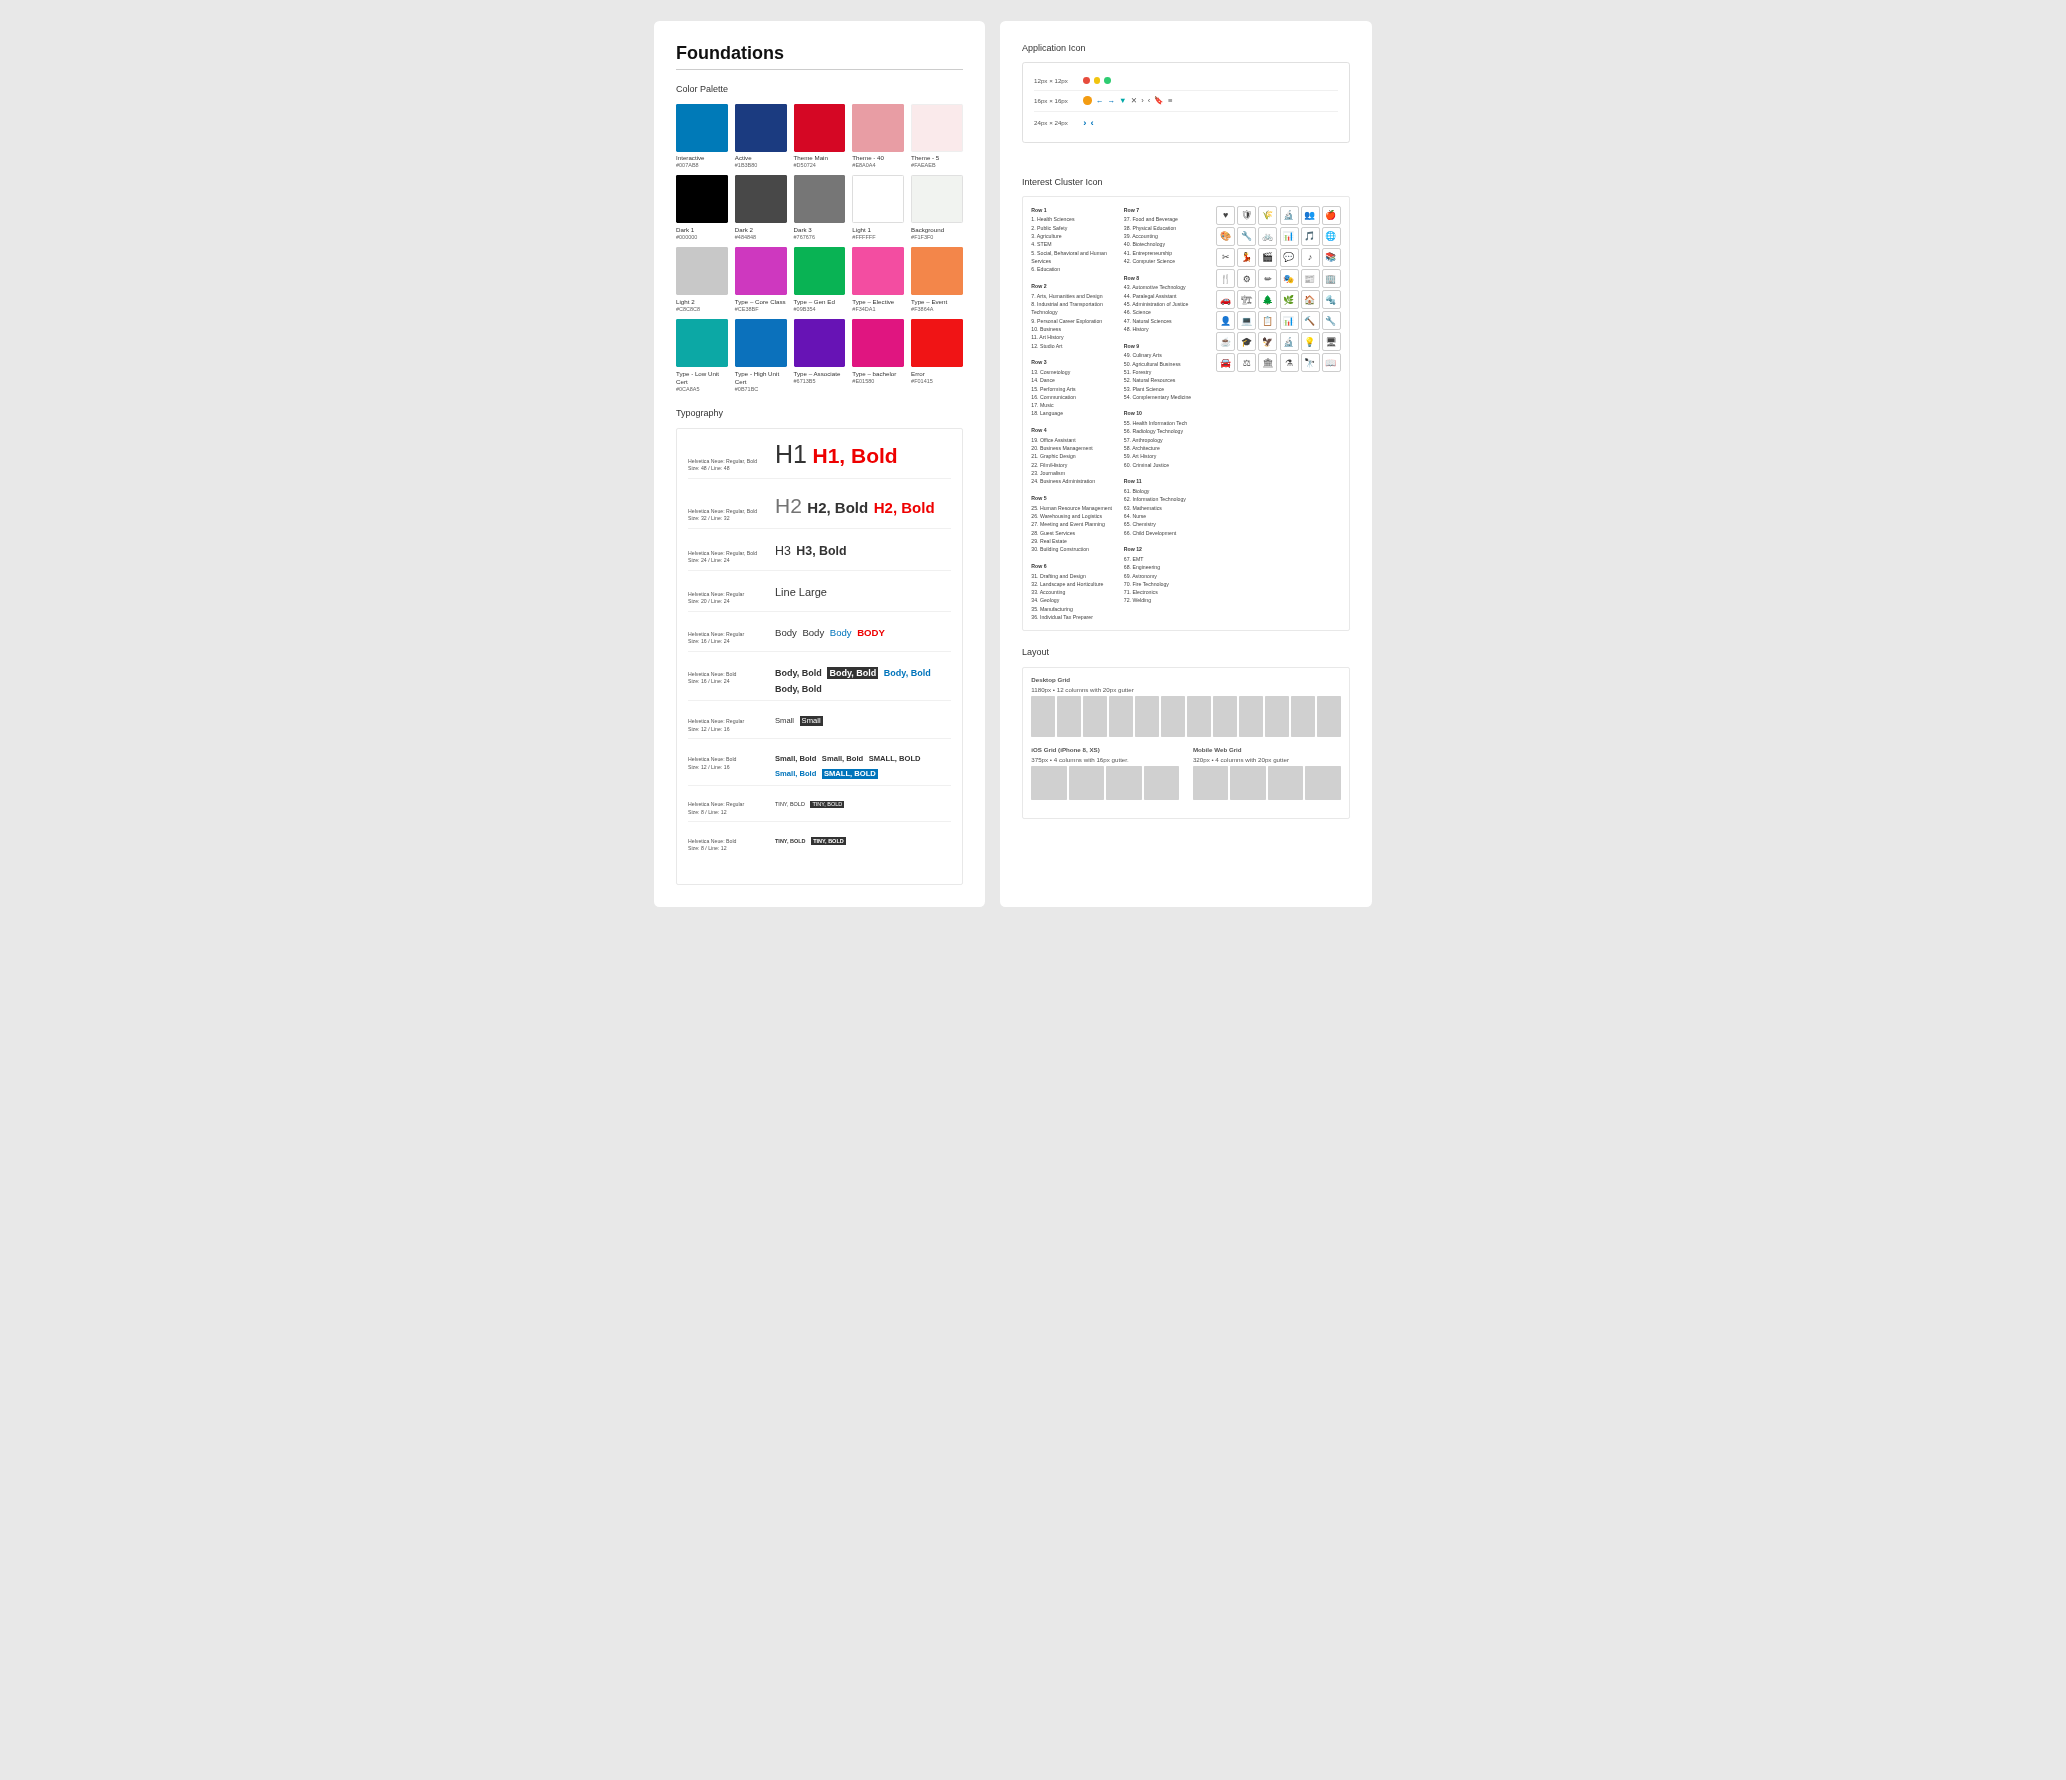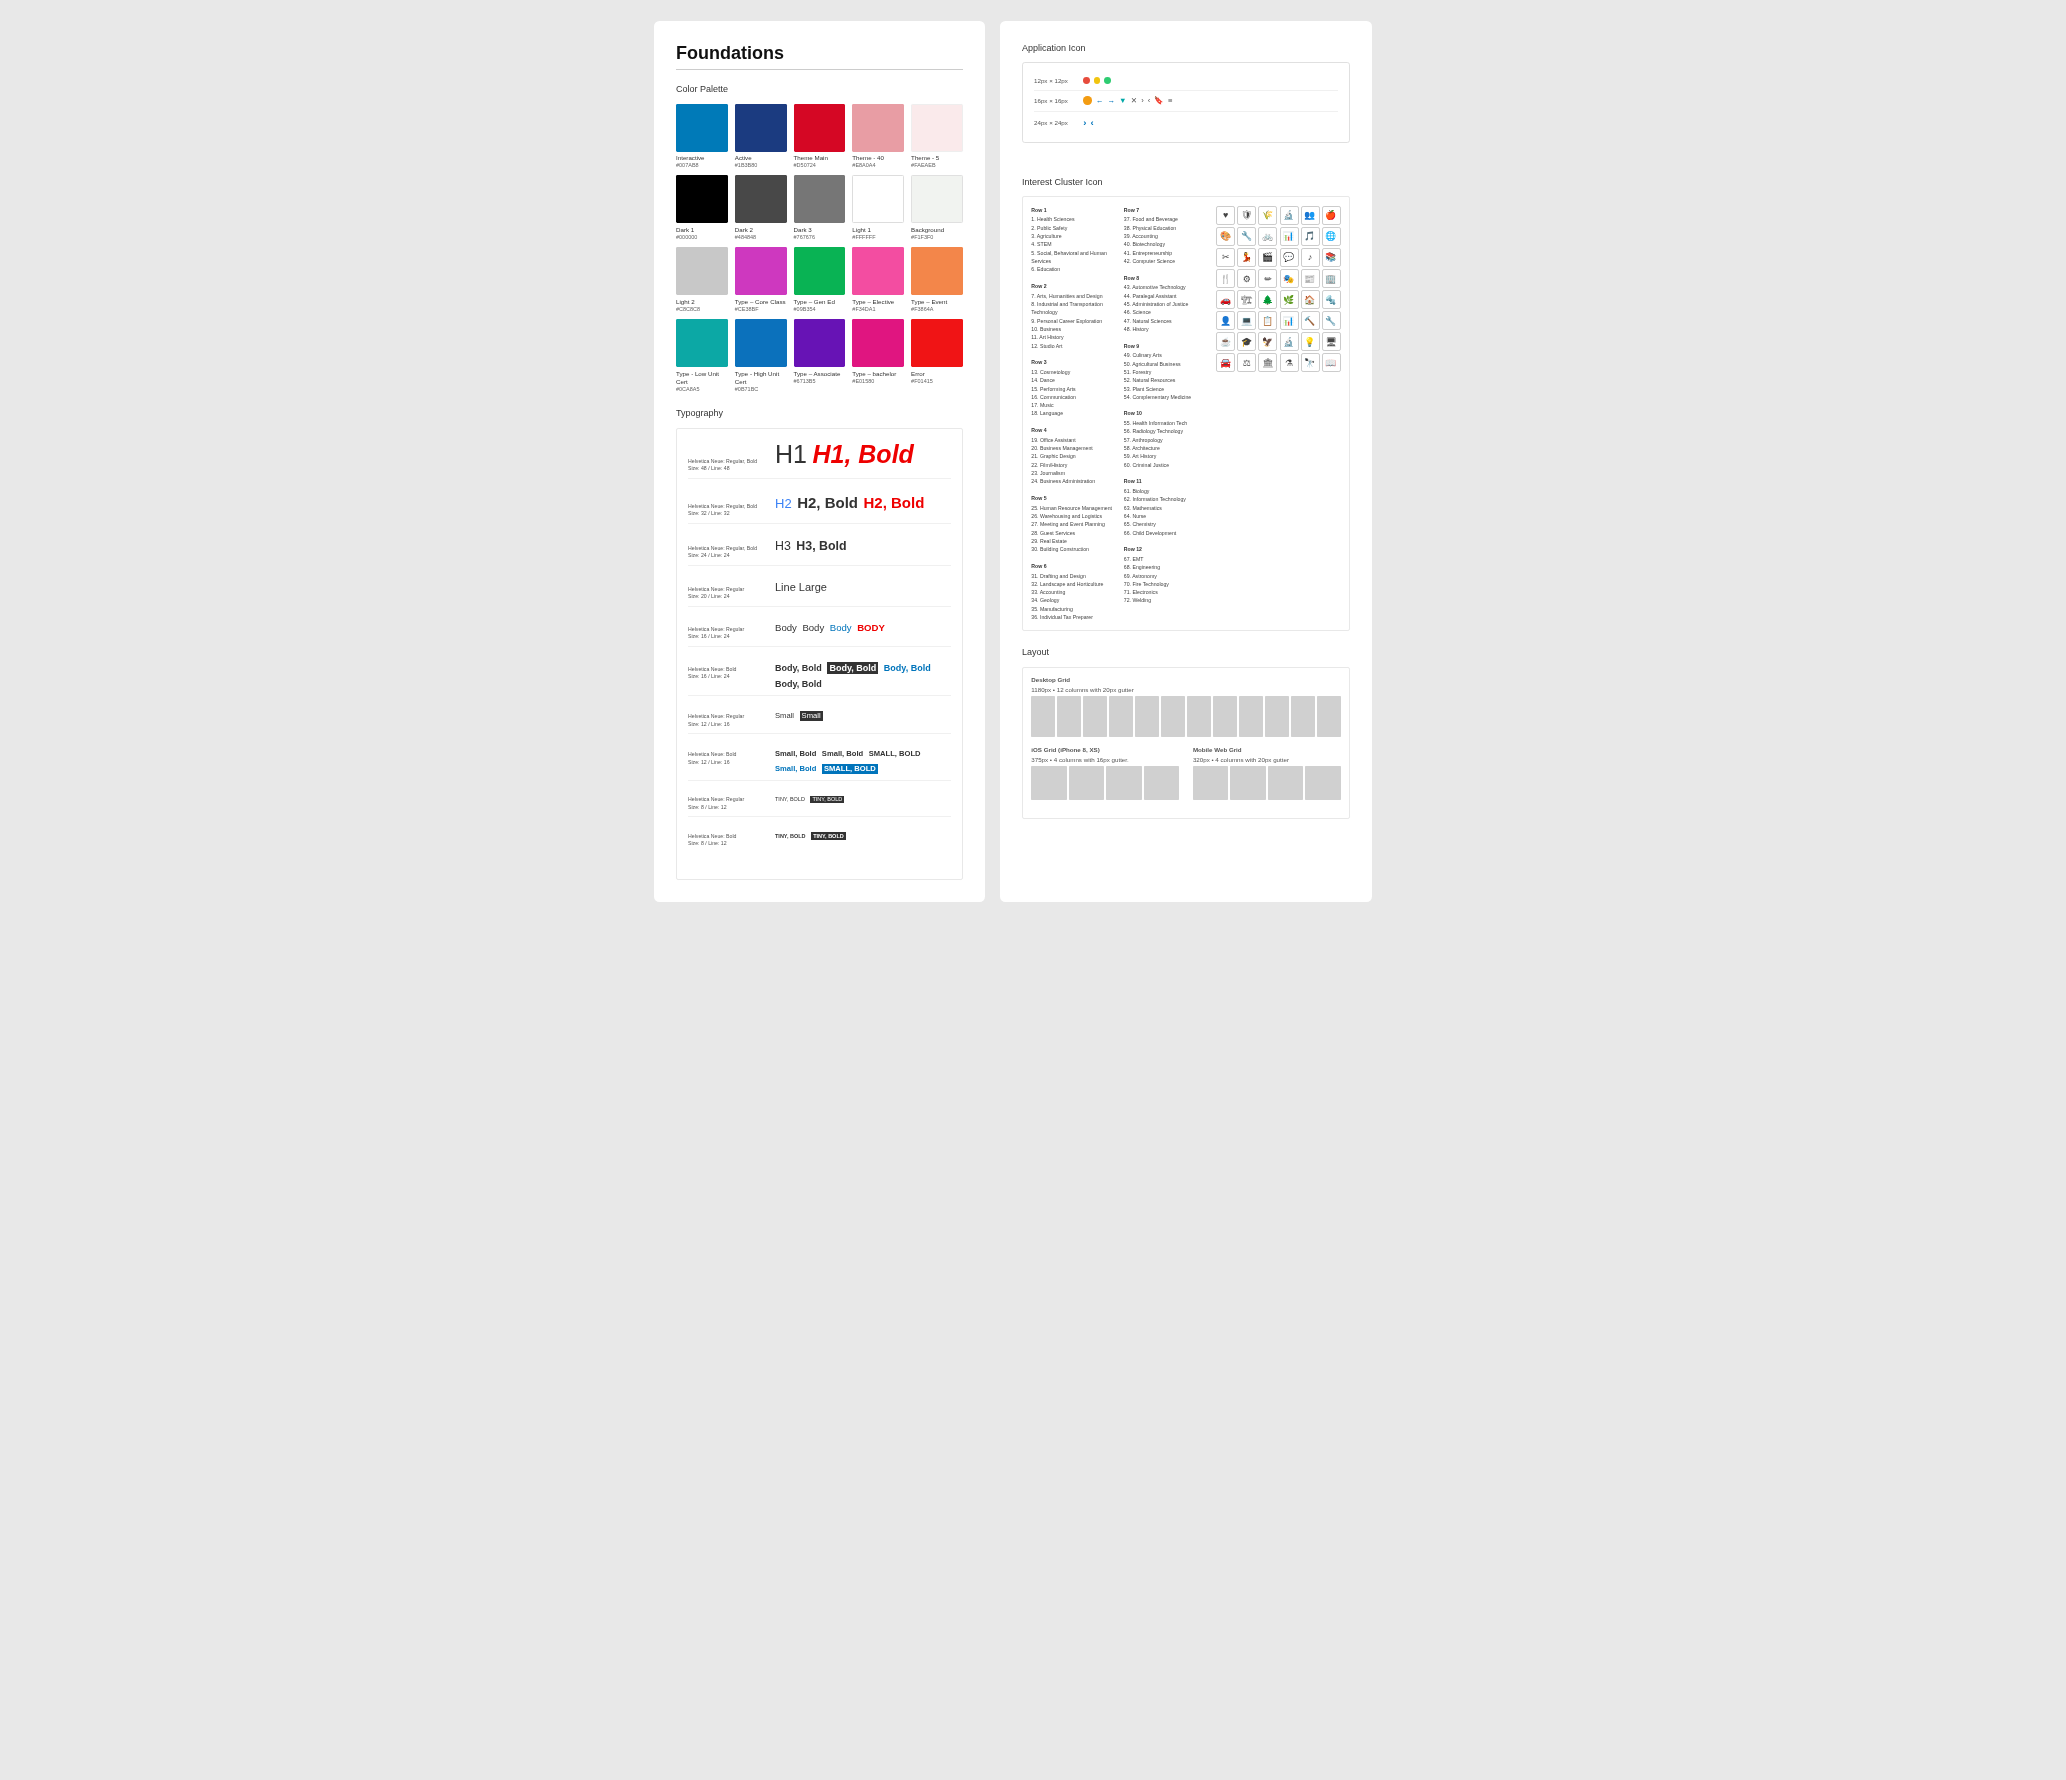--- a/index.html
+++ b/index.html
@@ -86,22 +86,22 @@
       padding-bottom: 5.5px;
     }
     .type-label {
       font-size: 5.2px;
       color: #555;
       min-width: 76px;
       line-height: 1.4;
     }
     .type-sample { display: flex; align-items: baseline; gap: 5.5px; flex-wrap: wrap; }
     .h1-reg { font-size: 25px; font-weight: normal; color: #333; }
-    .h1-bold { font-size: 25px; font-weight: bold; color: #e00; font-style: italic; }
-    .h2-reg { font-size: 13px; font-weight: normal; color: #3b82f6; }
+    .h1-bold { font-size: 21px; font-weight: bold; color: #e00; }
+    .h2-reg { font-size: 21px; font-weight: normal; color: #737373; }
     .h2-bold { font-size: 15px; font-weight: bold; color: #333; }
     .h2-bold-red { font-size: 15px; font-weight: bold; color: #e00; }
     .h3-reg { font-size: 12.4px; font-weight: normal; color: #333; }
     .h3-bold { font-size: 12.4px; font-weight: bold; color: #333; }
     .body-large { font-size: 11px; font-weight: normal; color: #333; }
     .body-normal { font-size: 9.6px; color: #333; }
     .body-blue { font-size: 9.6px; color: #0074bb; }
     .body-red { font-size: 9.6px; color: #e00; font-weight: bold; text-transform: uppercase; }
     .body-bold { font-size: 9px; font-weight: bold; color: #333; }
     .body-bold-inv { font-size: 9px; font-weight: bold; color: #fff; background: #333; padding: 0.7px 2.1px; }

